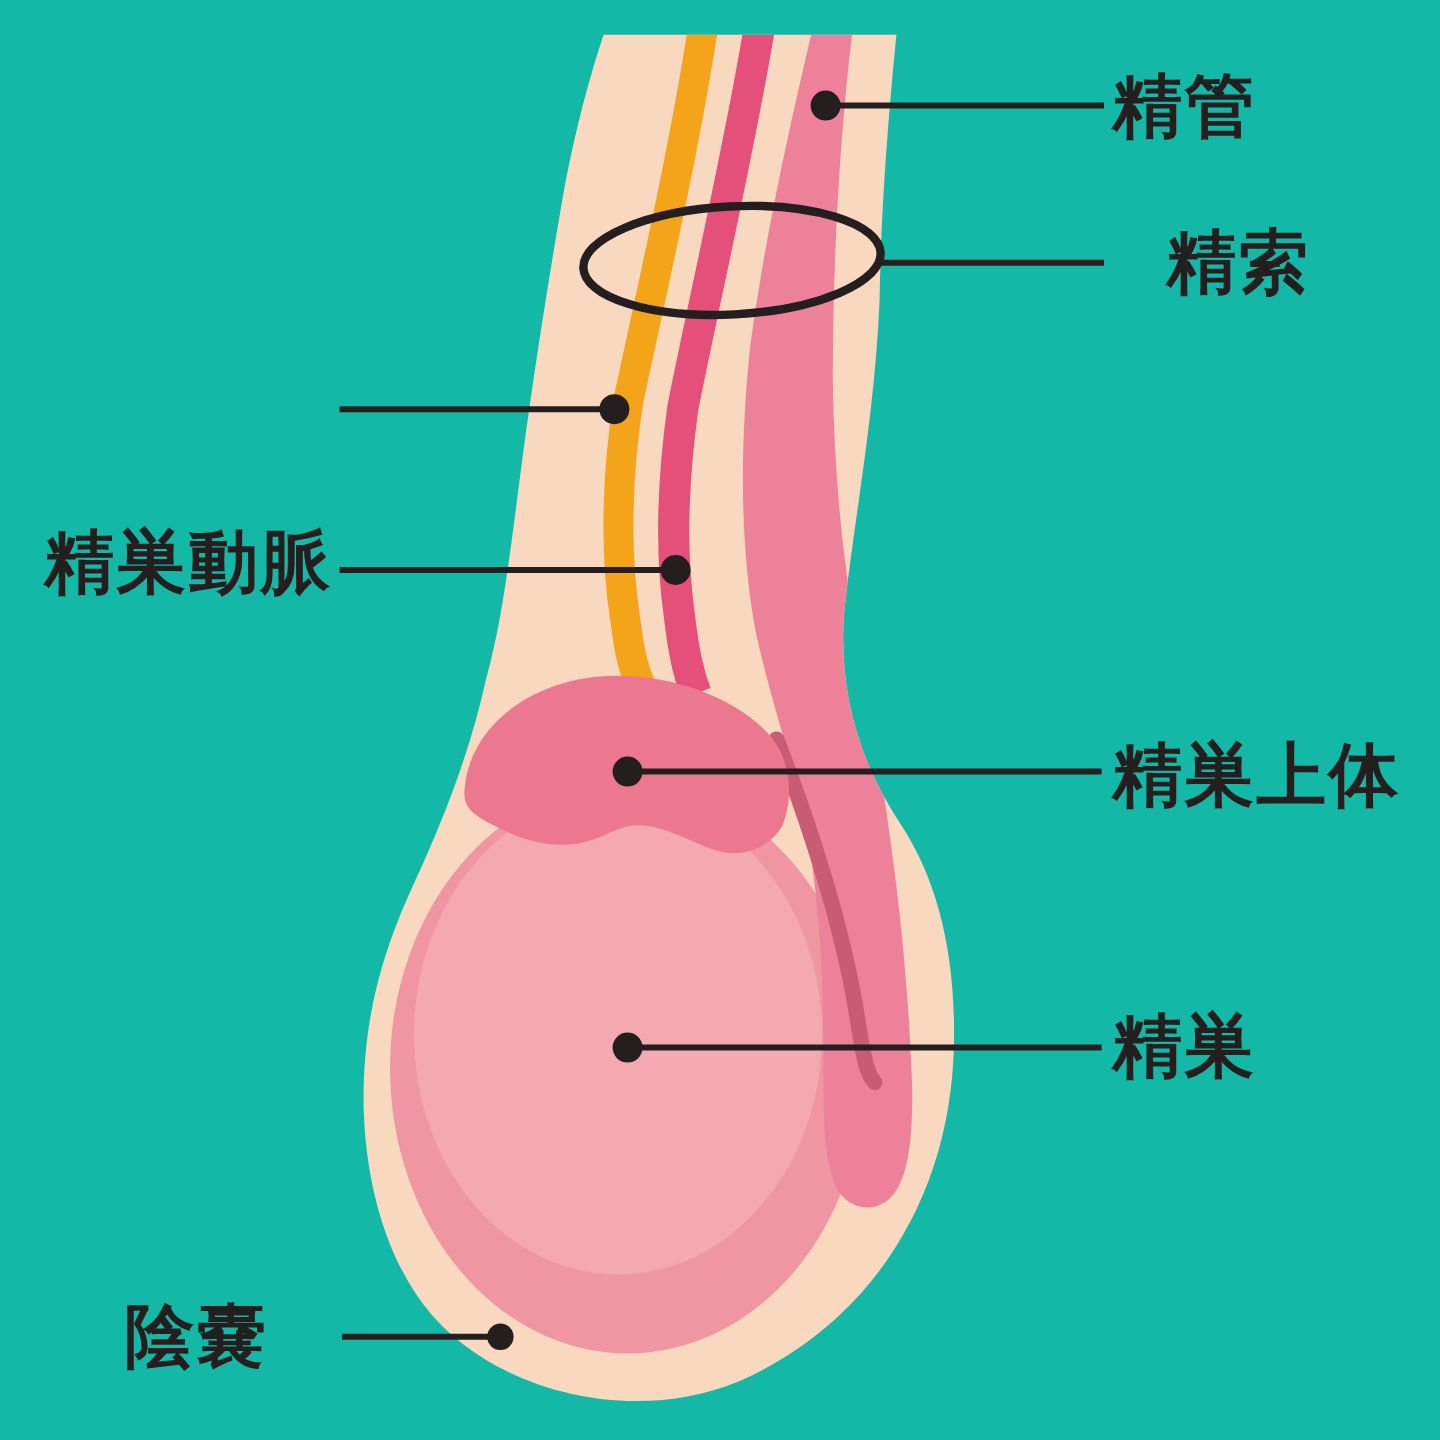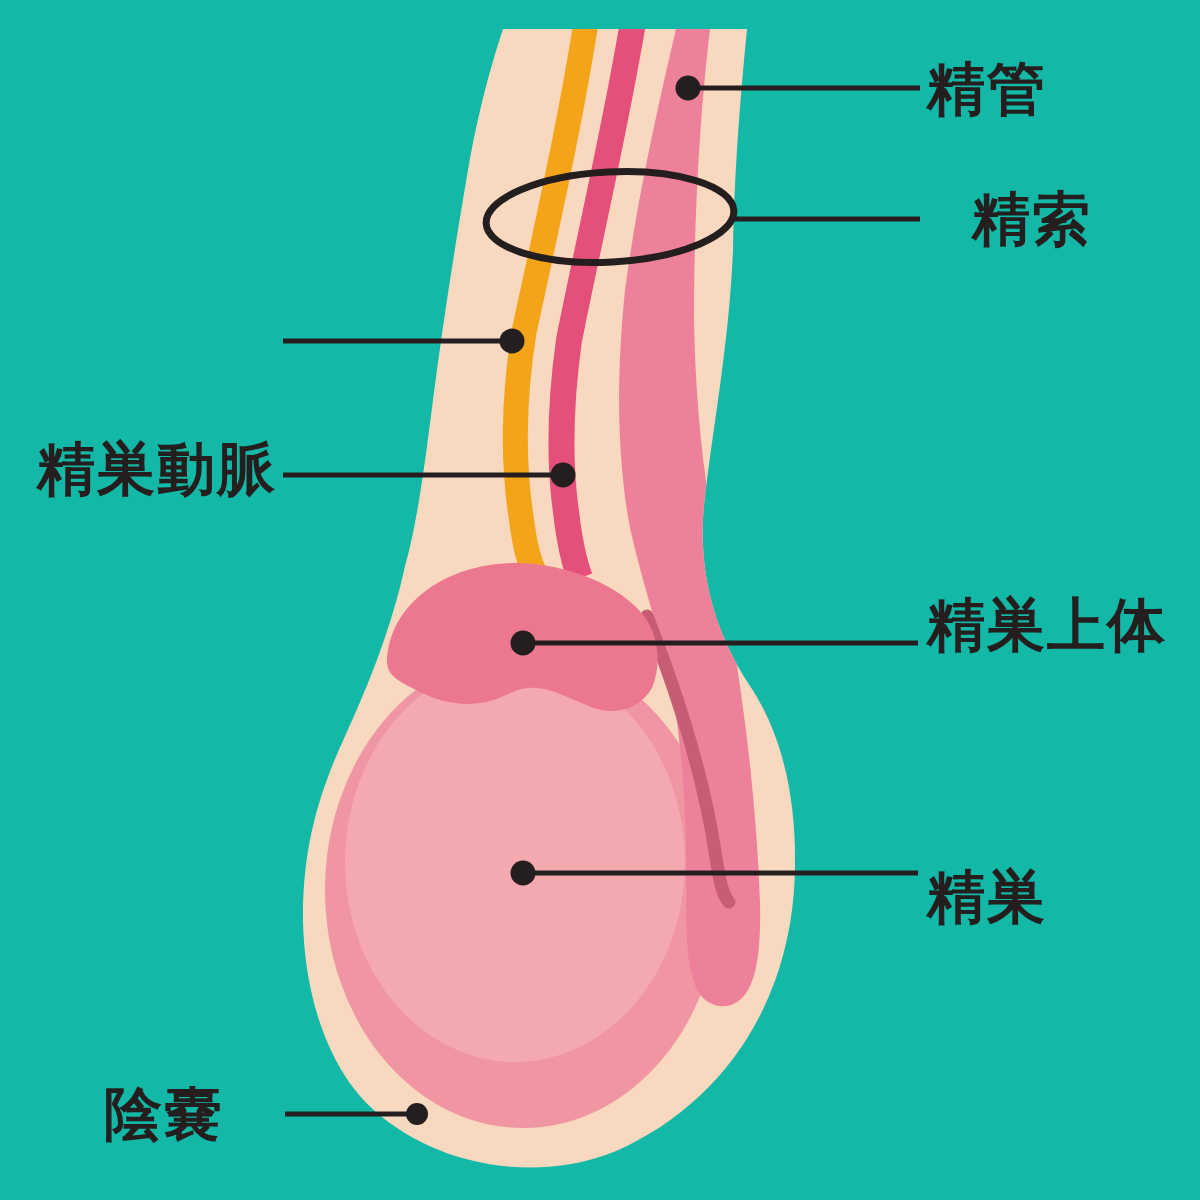--- a/index.html
+++ b/index.html
@@ -127,19 +127,19 @@
     </g>
   </svg>
 
   <div class="lbl" style="left:927px;top:60px;">精管</div>
 
   <div class="lbl" style="left:927px;top:190px;margin-left:45px;">精索</div>
 
 
   <div class="lbl right-align" style="right:923px;top:420px;margin-top:20px;">精巣動脈</div>
 
-  <div class="lbl" style="left:927px;top:596px;">精巣上体</div>
+  <div class="lbl" style="left:927px;top:618px;">精巣上体</div>
 
-  <div class="lbl" style="left:927px;top:868px;">精巣</div>
+  <div class="lbl" style="left:927px;top:844px;">精巣</div>
 
   <div class="lbl right-align" style="right:976px;top:1085px;">陰嚢</div>
 
 </div>
 
 </body></html>

